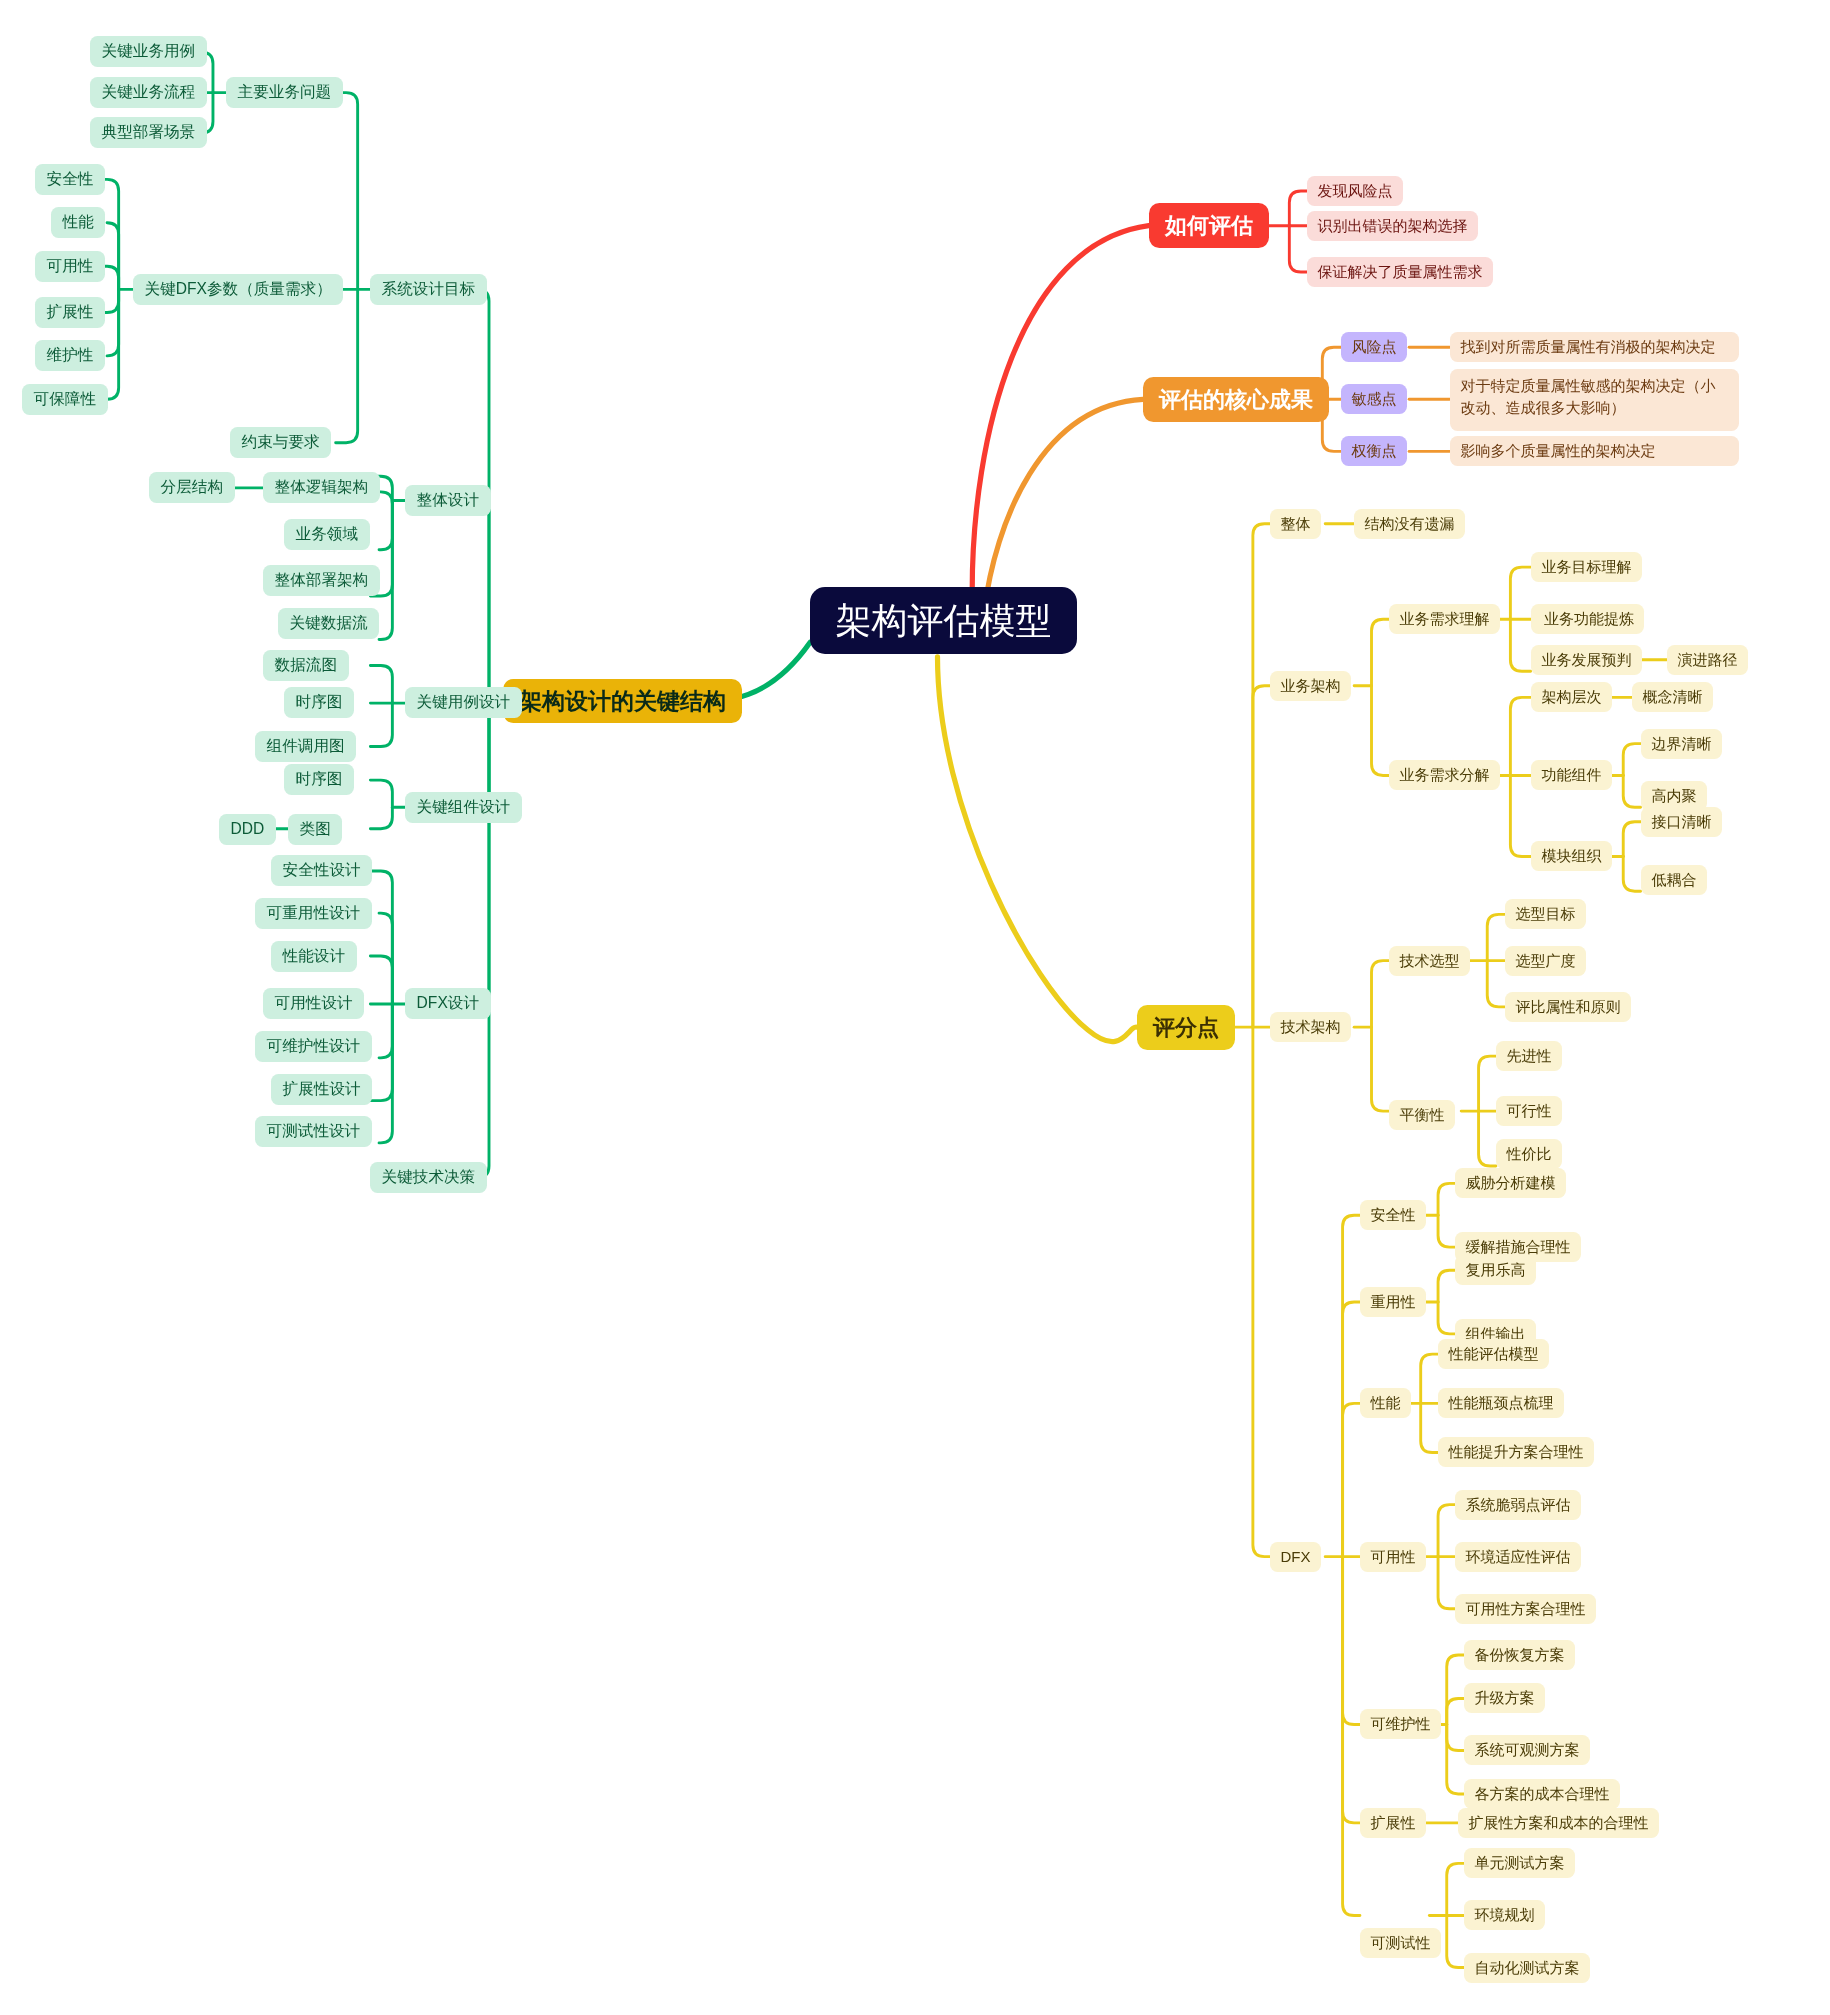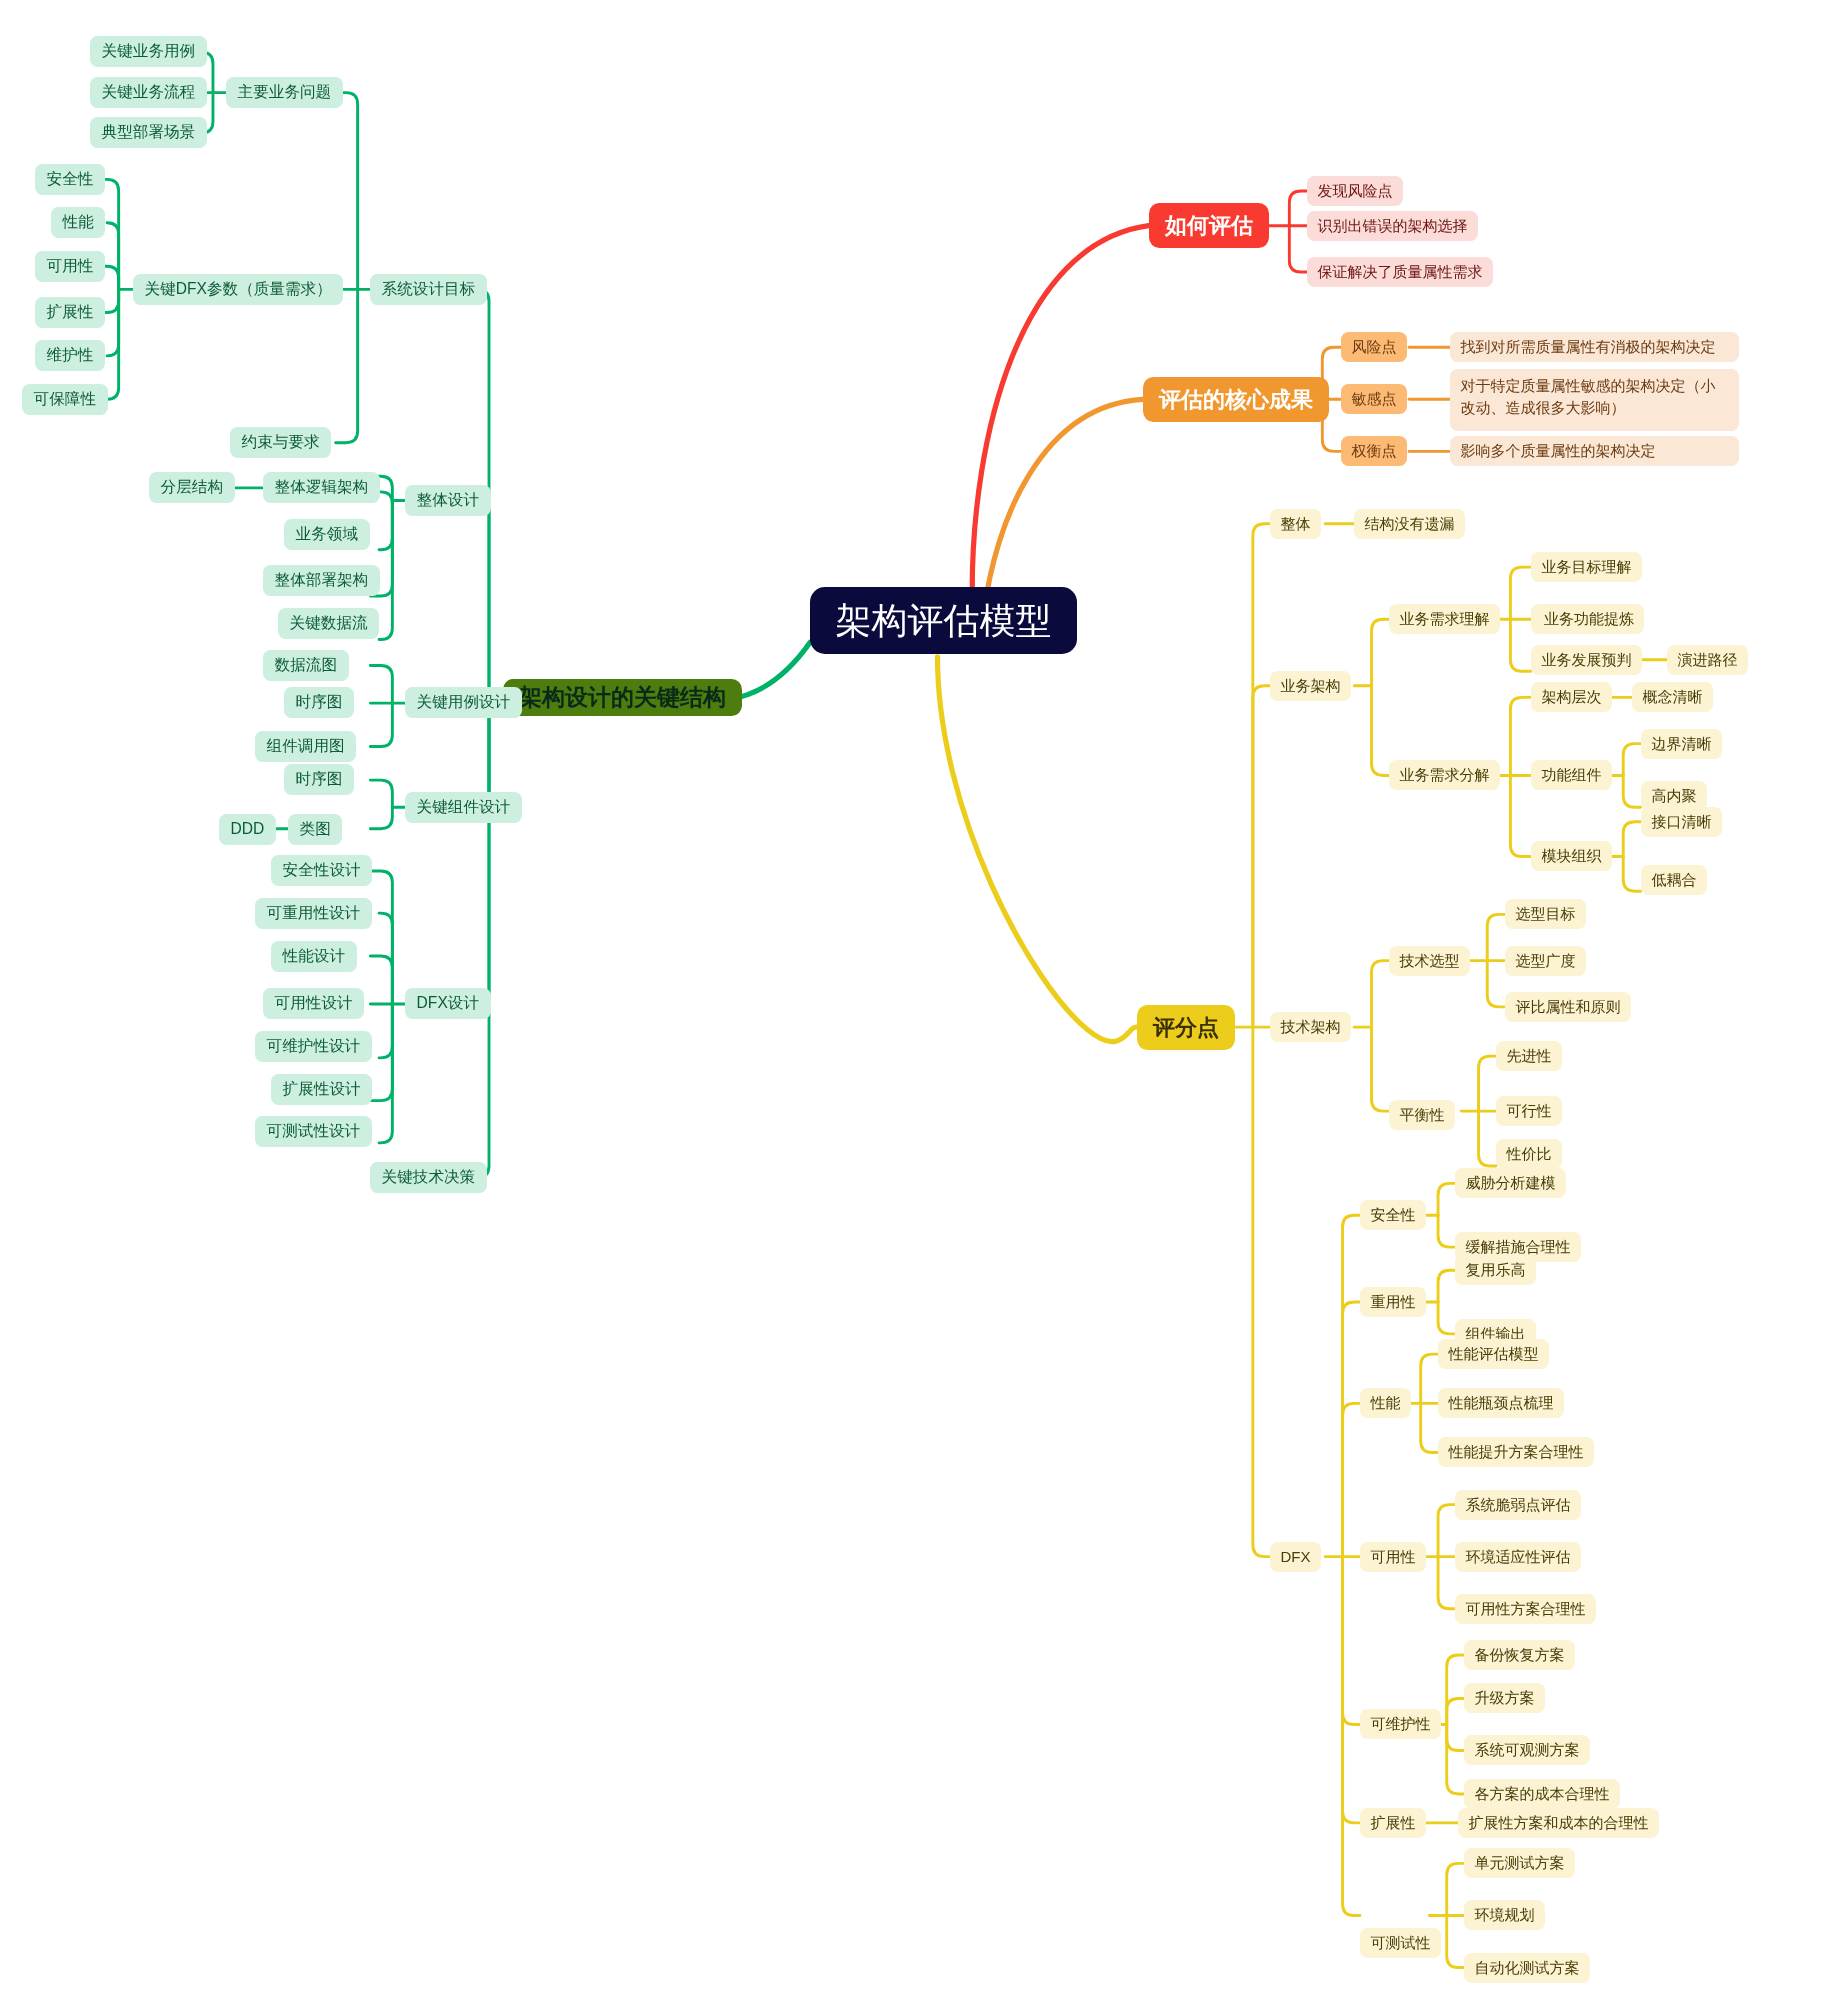--- a/index.html
+++ b/index.html
@@ -8,35 +8,35 @@
   #canvas{position:absolute;left:0;top:0;width:1831px;height:2015px;overflow:hidden;}
   svg#links{position:absolute;left:0;top:0;width:1831px;height:2015px;pointer-events:none;}
   .node{position:absolute;display:flex;align-items:center;justify-content:center;
         box-sizing:border-box;border-radius:8px;white-space:nowrap;line-height:1.32;}
 
   
   .n-root{background:#0a0a3c;color:#ffffff;font-size:36px;border-radius:15px;
           padding:0 25.5px;height:67px;font-weight:400;}
 
   
-  .n-green-main{background:#4d7c0f;color:#0a2a18;font-size:23px;font-weight:700;
-                border-radius:10.4px;padding:4px 16px;height:37px;}
+  .n-green-main{background:#eab308;color:#0a2a18;font-size:23px;font-weight:700;
+                border-radius:10.4px;padding:4px 16px;height:44px;}
   .n-green{background:#cdefdf;color:#0c5b38;font-size:15.6px;padding:0 11.6px;height:31px;
            border-radius:7.5px;}
 
   
   .n-red-main{background:#f93a30;color:#ffffff;font-size:22px;font-weight:700;
               border-radius:10.4px;padding:0 16px;height:45px;}
   .n-red{background:#fbdcd9;color:#6b1410;font-size:15px;padding:0 10.4px;height:30px;
          border-radius:7.5px;}
 
   
   .n-orange-main{background:#f0972f;color:#ffffff;font-size:22px;font-weight:700;
                  border-radius:10.4px;padding:0 16px;height:45px;}
-  .n-orange{background:#fdba74;color:#6b3a10;font-size:15px;padding:0 10.4px;height:30px;
+  .n-orange{background:#c4b5fd;color:#6b3a10;font-size:15px;padding:0 10.4px;height:30px;
             border-radius:7.5px;}
   .n-orange-multi{background:#fbe7d5;color:#6b3a10;font-size:15px;padding:5.8px 10.4px;
             border-radius:7.5px;white-space:normal;text-align:left;
             justify-content:flex-start;line-height:1.45;}
 
   
   .n-yellow-main{background:#eccd1b;color:#3b3003;font-size:22px;font-weight:700;
                  border-radius:10.4px;padding:0 16px;height:45px;}
   .n-yellow{background:#fbf3d2;color:#4a3c07;font-size:15px;padding:0 10.4px;height:30px;
             border-radius:7.5px;}

